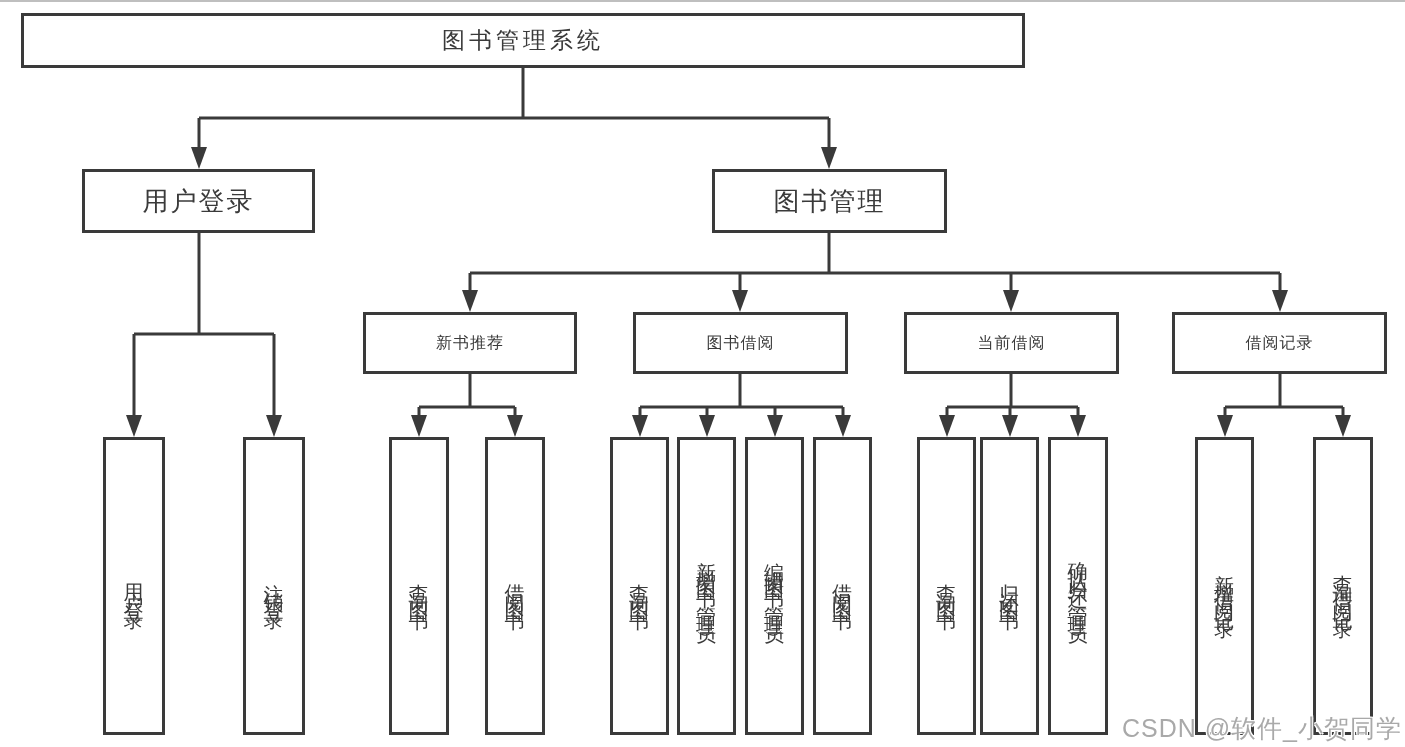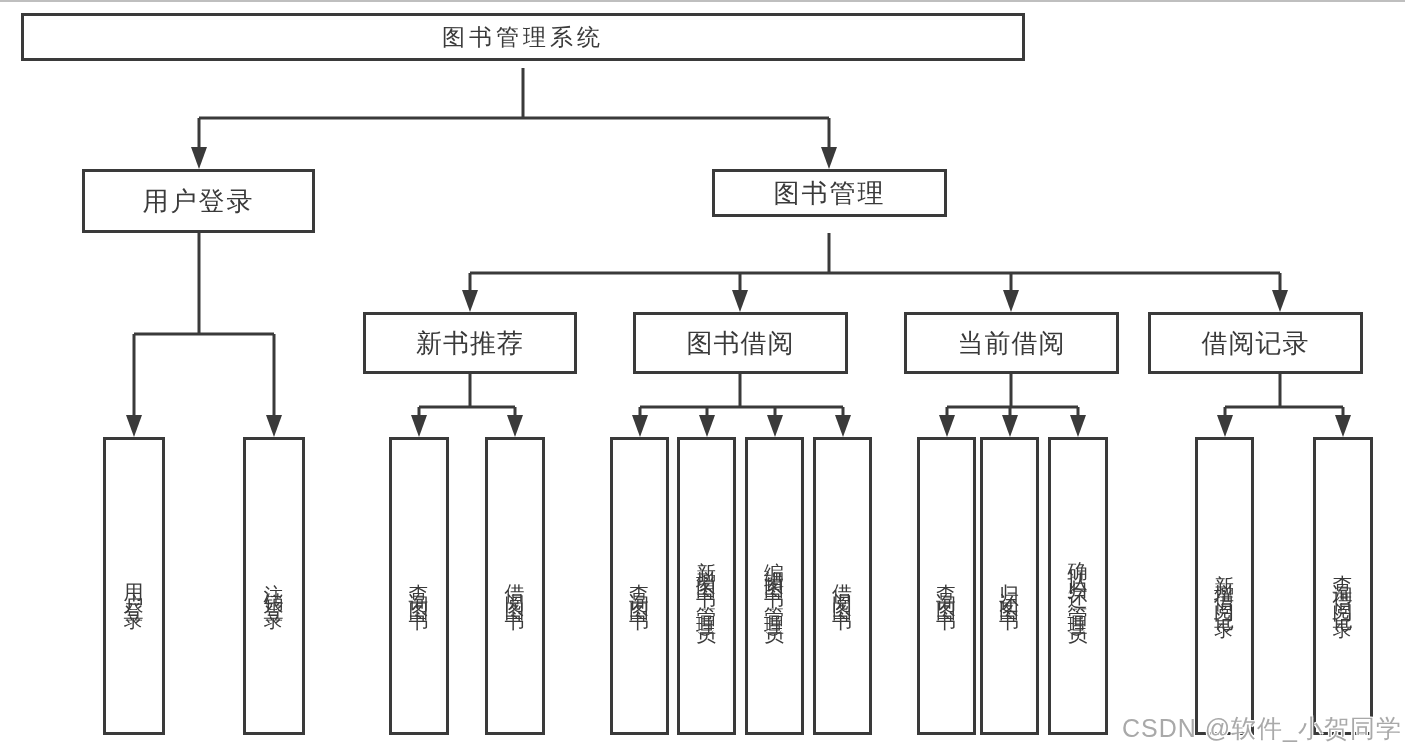--- a/index.html
+++ b/index.html
@@ -34,36 +34,36 @@
     border: 3px solid #3a3a3a;
     color: #3a3a3a;
     display: flex;
     align-items: center;
     justify-content: center;
     z-index: 2;
     white-space: nowrap;
   }
   .box.lvl0 { font-size: 23px; letter-spacing: 4px; }
   .box.lvl1 { font-size: 26px; letter-spacing: 2px; }
-  .box.lvl2 { font-size: 26px; letter-spacing: 1px; }
+  .box.lvl2 { font-size: 16px; letter-spacing: 1px; }
   .box.leaf {
     writing-mode: vertical-rl;
     text-orientation: mixed;
     font-size: 20px;
     letter-spacing: 9px;
     line-height: 1;
   }
   
-  #n-root     { left: 21px;   top: 13px;  width: 1004px; height: 48px; }
+  #n-root     { left: 21px;   top: 13px;  width: 1004px; height: 55px; }
   #n-login    { left: 82px;   top: 169px; width: 233px;  height: 64px; }
-  #n-bookmgmt { left: 712px;  top: 169px; width: 235px;  height: 48px; }
+  #n-bookmgmt { left: 712px;  top: 169px; width: 235px;  height: 64px; }
   #n-newbook  { left: 363px;  top: 312px; width: 214px;  height: 62px; }
   #n-borrow   { left: 633px;  top: 312px; width: 215px;  height: 62px; text-align: right; }
   #n-current  { left: 904px;  top: 312px; width: 215px;  height: 62px; }
-  #n-records  { left: 1148px; top: 312px; width: 215px;  height: 62px; }
+  #n-records  { left: 1172px; top: 312px; width: 215px;  height: 62px; }
   #l-a1 { left: 103px;  top: 437px; width: 62px; height: 298px; }
   #l-a2 { left: 243px;  top: 437px; width: 62px; height: 298px; }
   #l-b1 { left: 389px;  top: 437px; width: 60px; height: 298px; }
   #l-b2 { left: 485px;  top: 437px; width: 60px; height: 298px; }
   #l-c1 { left: 610px;  top: 437px; width: 59px; height: 298px; }
   #l-c2 { left: 677px;  top: 437px; width: 59px; height: 298px; }
   #l-c3 { left: 745px;  top: 437px; width: 59px; height: 298px; }
   #l-c4 { left: 813px;  top: 437px; width: 59px; height: 298px; }
   #l-d1 { left: 917px;  top: 437px; width: 59px; height: 298px; }
   #l-d2 { left: 980px;  top: 437px; width: 59px; height: 298px; }

